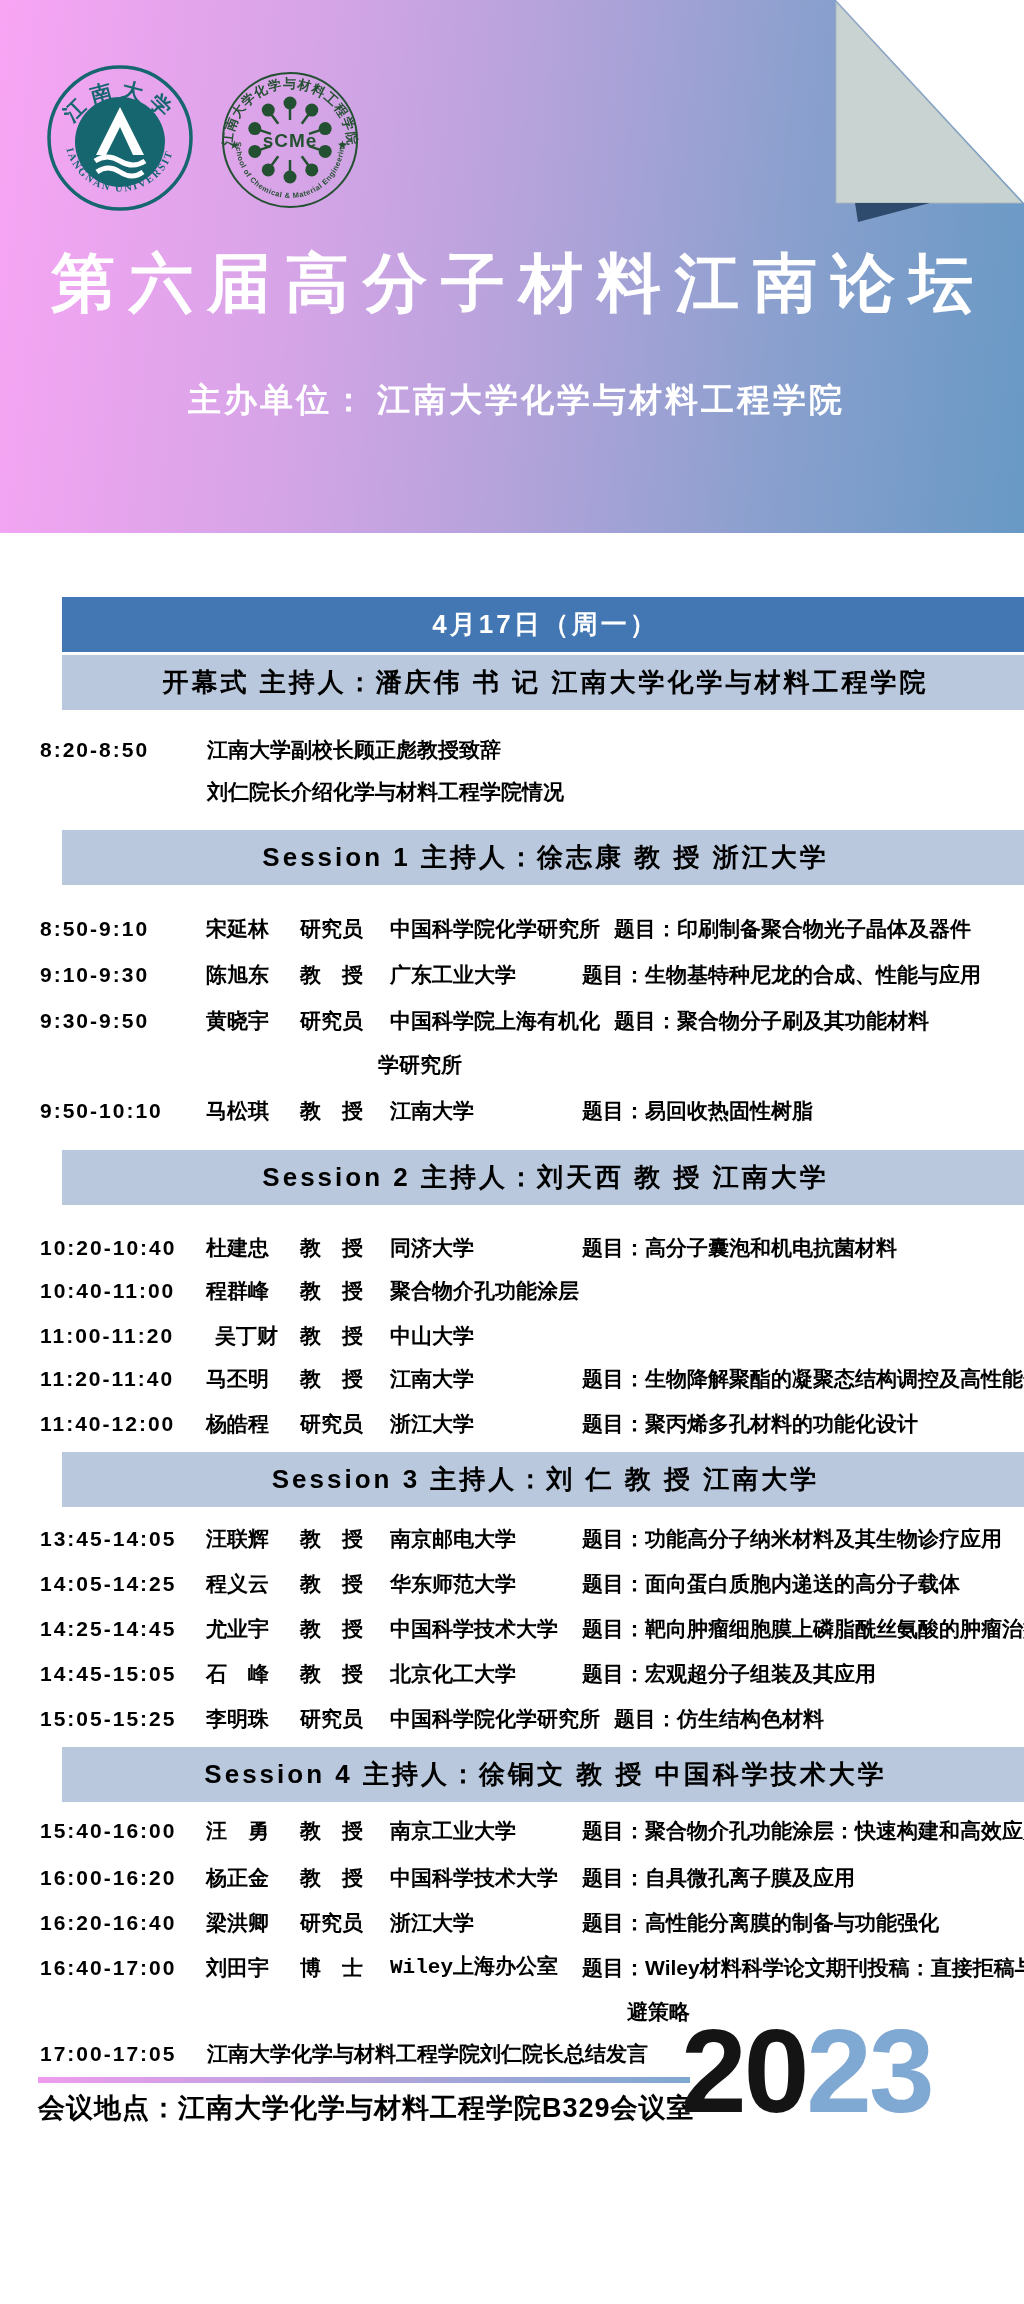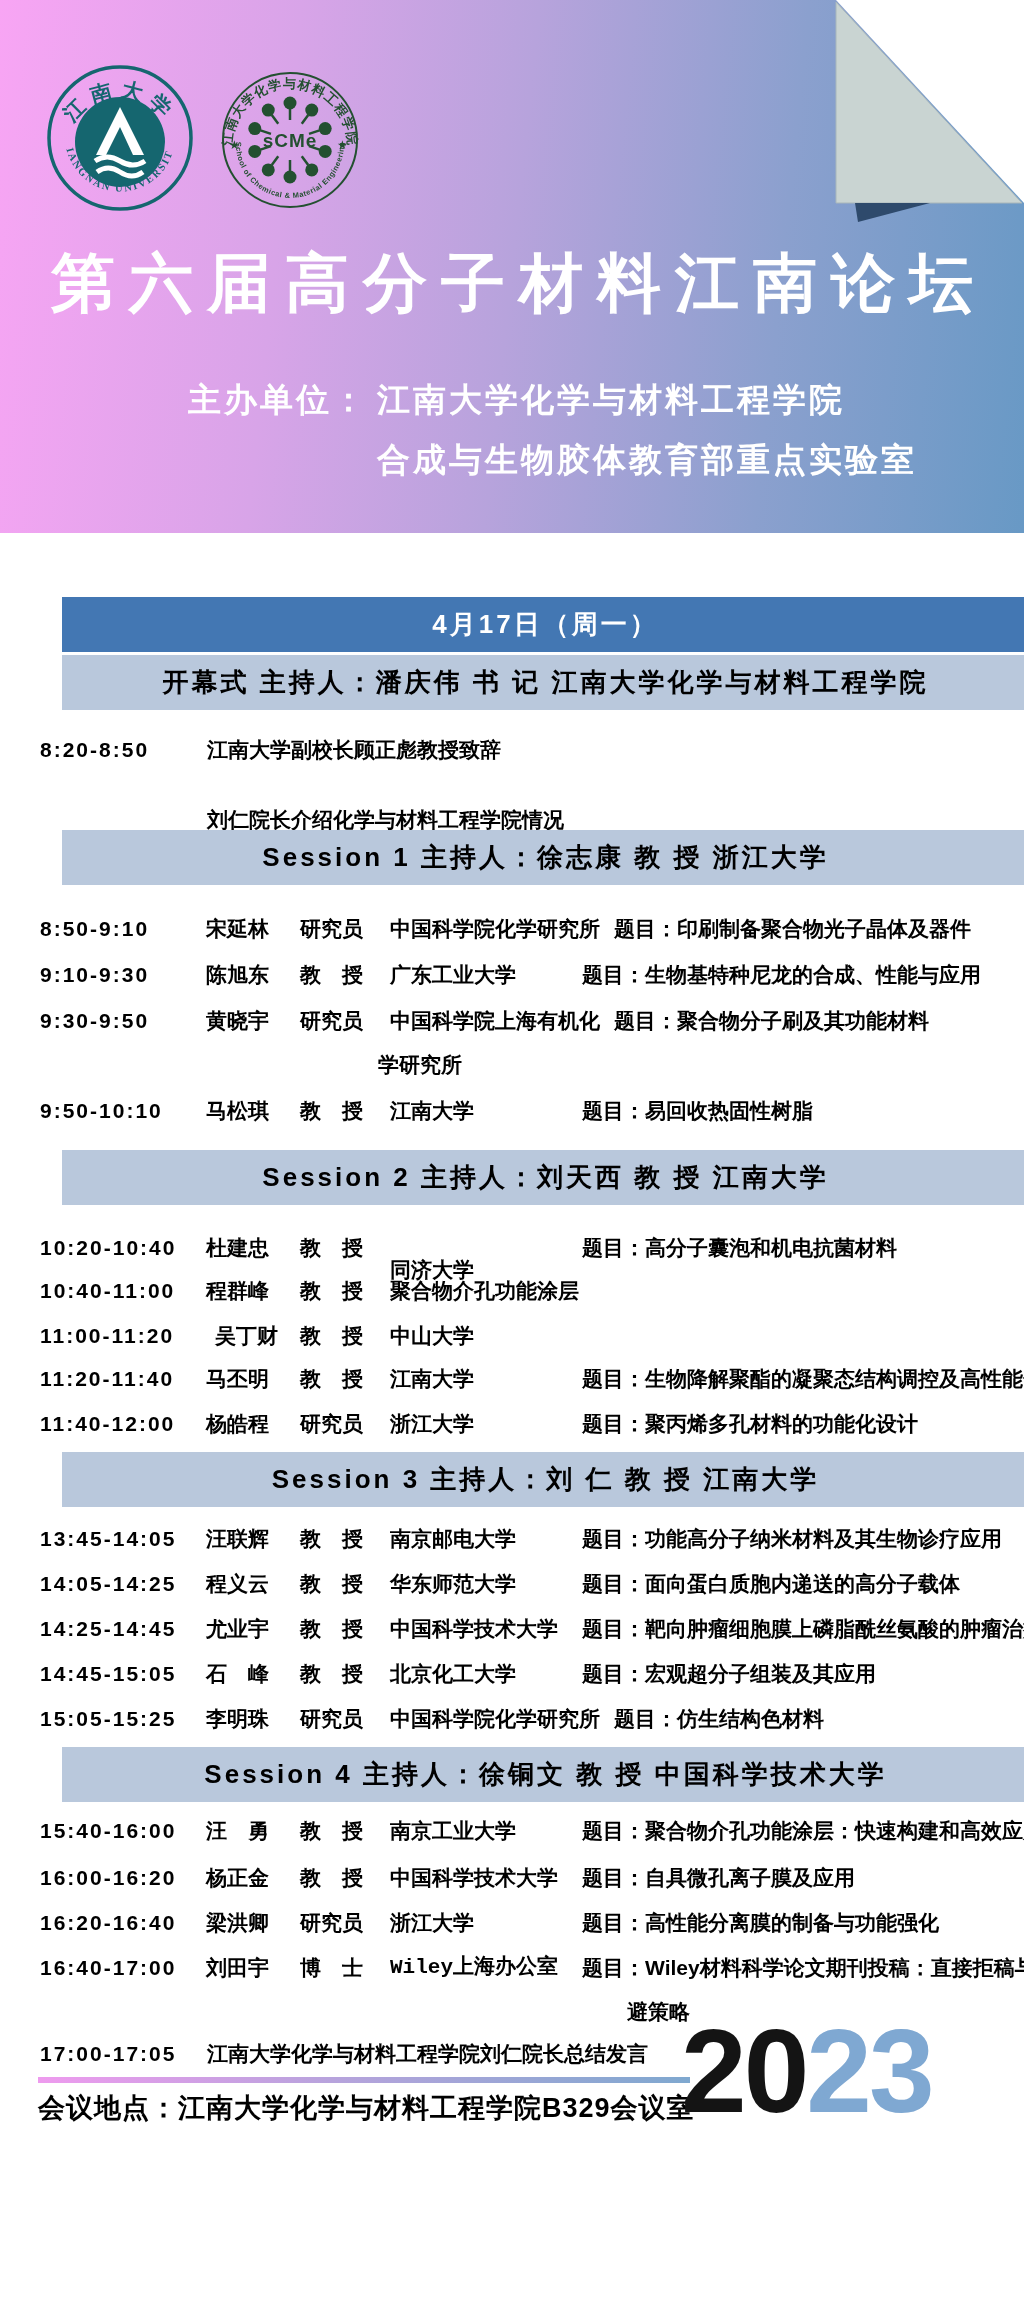--- a/index.html
+++ b/index.html
@@ -110,31 +110,30 @@
 
     <svg id="fold" viewBox="0 0 204 226">
       <polygon points="16,0 204,0 204,203" fill="#ffffff"></polygon>
       <polygon points="16,2 202,203 16,203" fill="#c9d4d2" stroke="#a8b6ba" stroke-width="1"></polygon>
       <polygon points="35,203 110,203 38,222" fill="#2e4a6c"></polygon>
     </svg>
 
     <div id="main-title">第六届高分子材料江南论坛</div>
     <div id="org-label" class="org">主办单位：</div>
     <div id="org-line1" class="org">江南大学化学与材料工程学院</div>
-    <div id="org-line2" class="org">合成与生物胶体教育部重点实验室</div>
   </div>
 
   <div id="schedule">
       <div class="bar bar-date" style="top: 597px;">4月17日（周一）</div>
       <div class="bar bar-light" style="top: 655px;">开幕式 主持人：潘庆伟 书 记  江南大学化学与材料工程学院</div>
       <div class="row" style="top: 734px;">
         <span class="tm" style="left: 40px;">8:20-8:50</span>
         <span style="left: 207px;">江南大学副校长顾正彪教授致辞</span>
       </div>
-      <div class="row" style="top: 804px;">
+      <div class="row" style="top: 776px;">
         <span style="left: 207px;">刘仁院长介绍化学与材料工程学院情况</span>
       </div>
       <div class="bar bar-light" style="top: 830px;">Session 1 主持人：徐志康 教 授  浙江大学</div>
       <div class="row" style="top: 913px;">
         <span class="tm" style="left: 40px;">8:50-9:10</span>
         <span style="left: 206px;">宋延林</span>
         <span style="left: 300px;">研究员</span>
         <span style="left: 390px;">中国科学院化学研究所</span>
         <span style="left: 614px;">题目：印刷制备聚合物光子晶体及器件</span>
       </div>
@@ -160,21 +159,21 @@
         <span style="left: 206px;">马松琪</span>
         <span style="left: 300px;">教　授</span>
         <span style="left: 390px;">江南大学</span>
         <span style="left: 582px;">题目：易回收热固性树脂</span>
       </div>
       <div class="bar bar-light" style="top: 1150px;">Session 2 主持人：刘天西 教 授  江南大学</div>
       <div class="row" style="top: 1232px;">
         <span class="tm" style="left: 40px;">10:20-10:40</span>
         <span style="left: 206px;">杜建忠</span>
         <span style="left: 300px;">教　授</span>
-        <span style="left: 390px; margin-top: 22px;">同济大学</span>
+        <span style="left: 390px;">同济大学</span>
         <span style="left: 582px;">题目：高分子囊泡和机电抗菌材料</span>
       </div>
       <div class="row" style="top: 1275px;">
         <span class="tm" style="left: 40px;">10:40-11:00</span>
         <span style="left: 206px;">程群峰</span>
         <span style="left: 300px;">教　授</span>
         <span style="left: 390px;">聚合物介孔功能涂层</span>
       </div>
       <div class="row" style="top: 1320px;">
         <span class="tm" style="left: 40px;">11:00-11:20</span>

